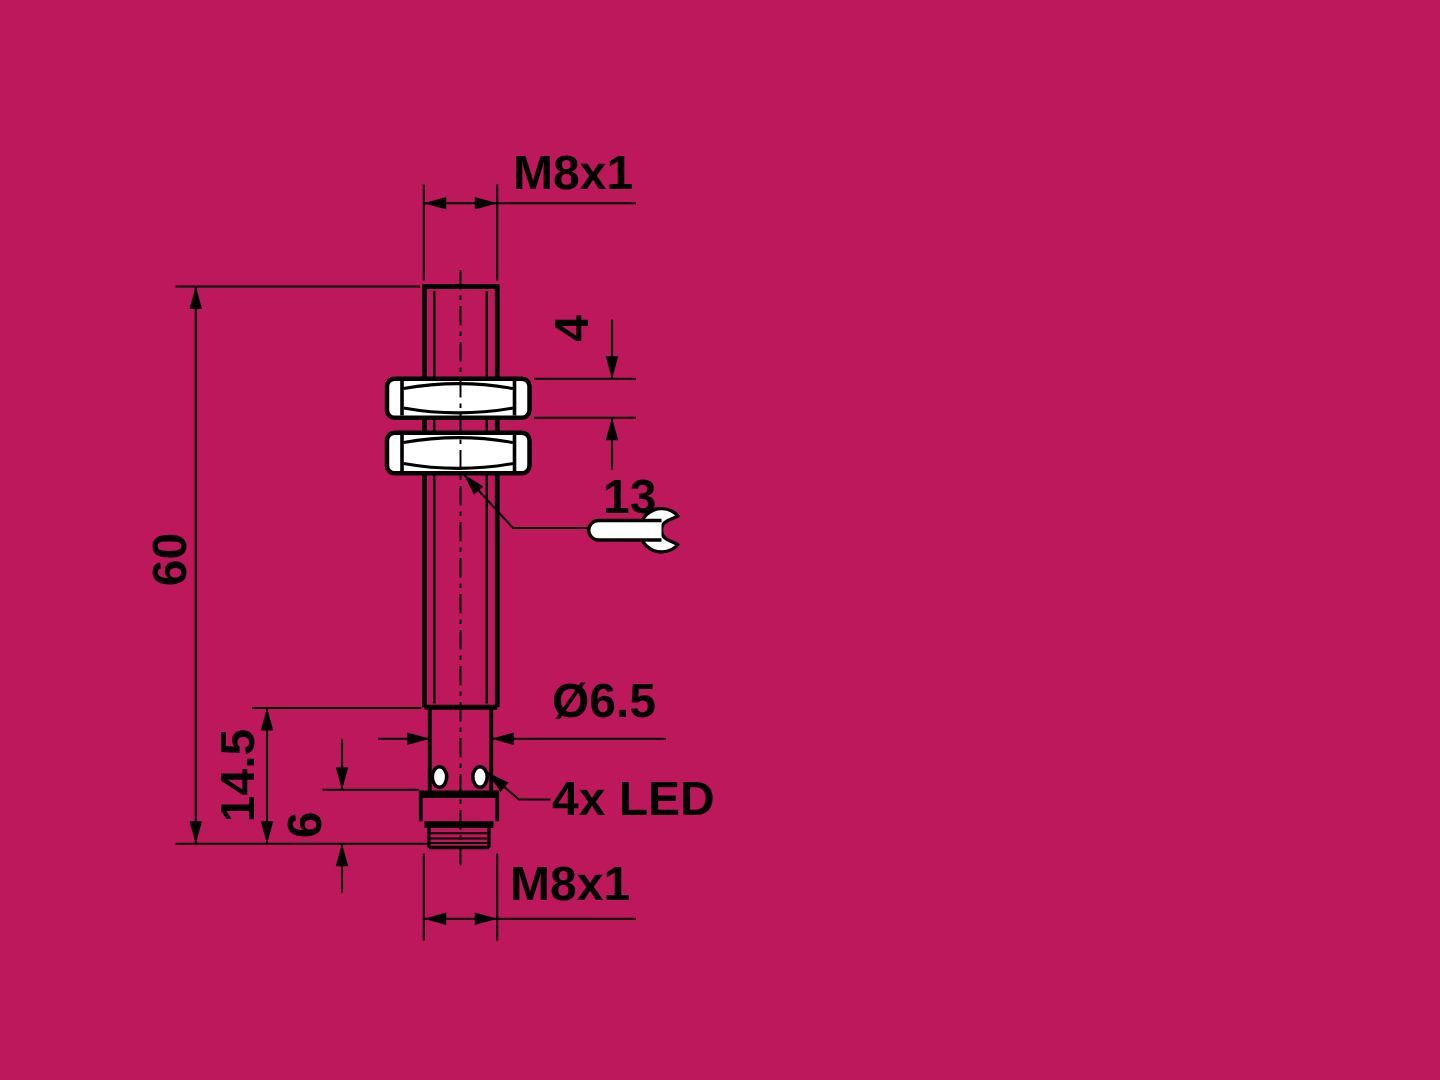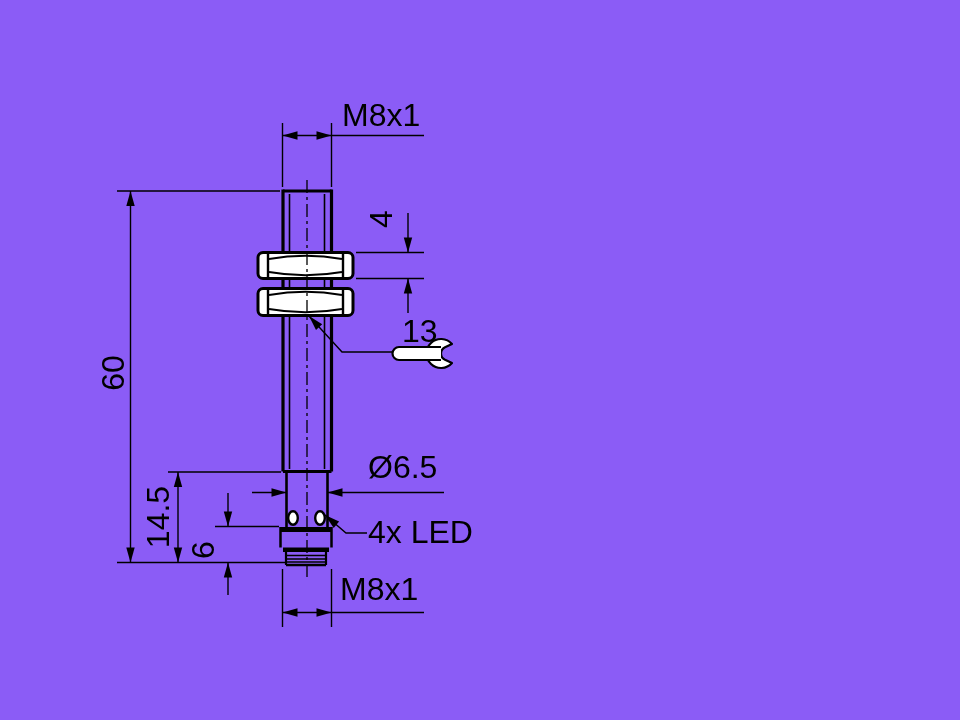--- a/index.html
+++ b/index.html
@@ -7,21 +7,22 @@
     padding: 0;
     background: #ffffff;
     width: 960px;
     height: 720px;
     overflow: hidden;
   }
   .canvas {
     position: relative;
     width: 960px;
     height: 720px;
-    background: #8b5cf6;
+    background: #be185d;
+    font-weight: bold;
   }
   svg {
     display: block;
   }
   svg text {
     font-family: "Liberation Sans", "DejaVu Sans", sans-serif;
     font-size: 32px;
     fill: #000000;
   }
   .outline  { stroke: #000000; fill: none; stroke-width: 3.2; }

